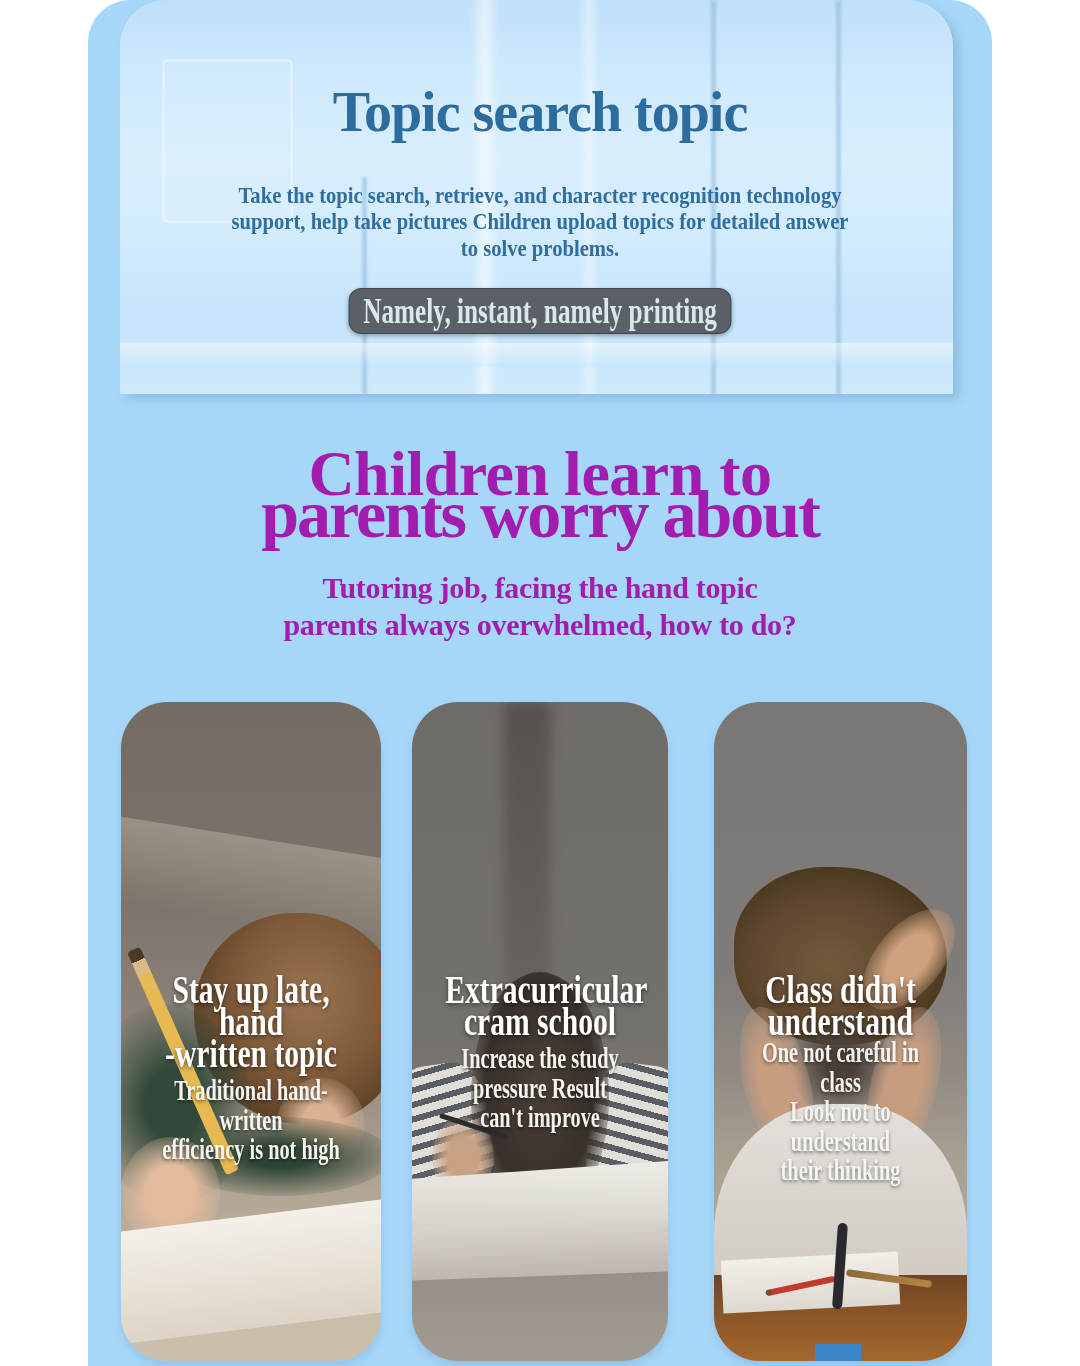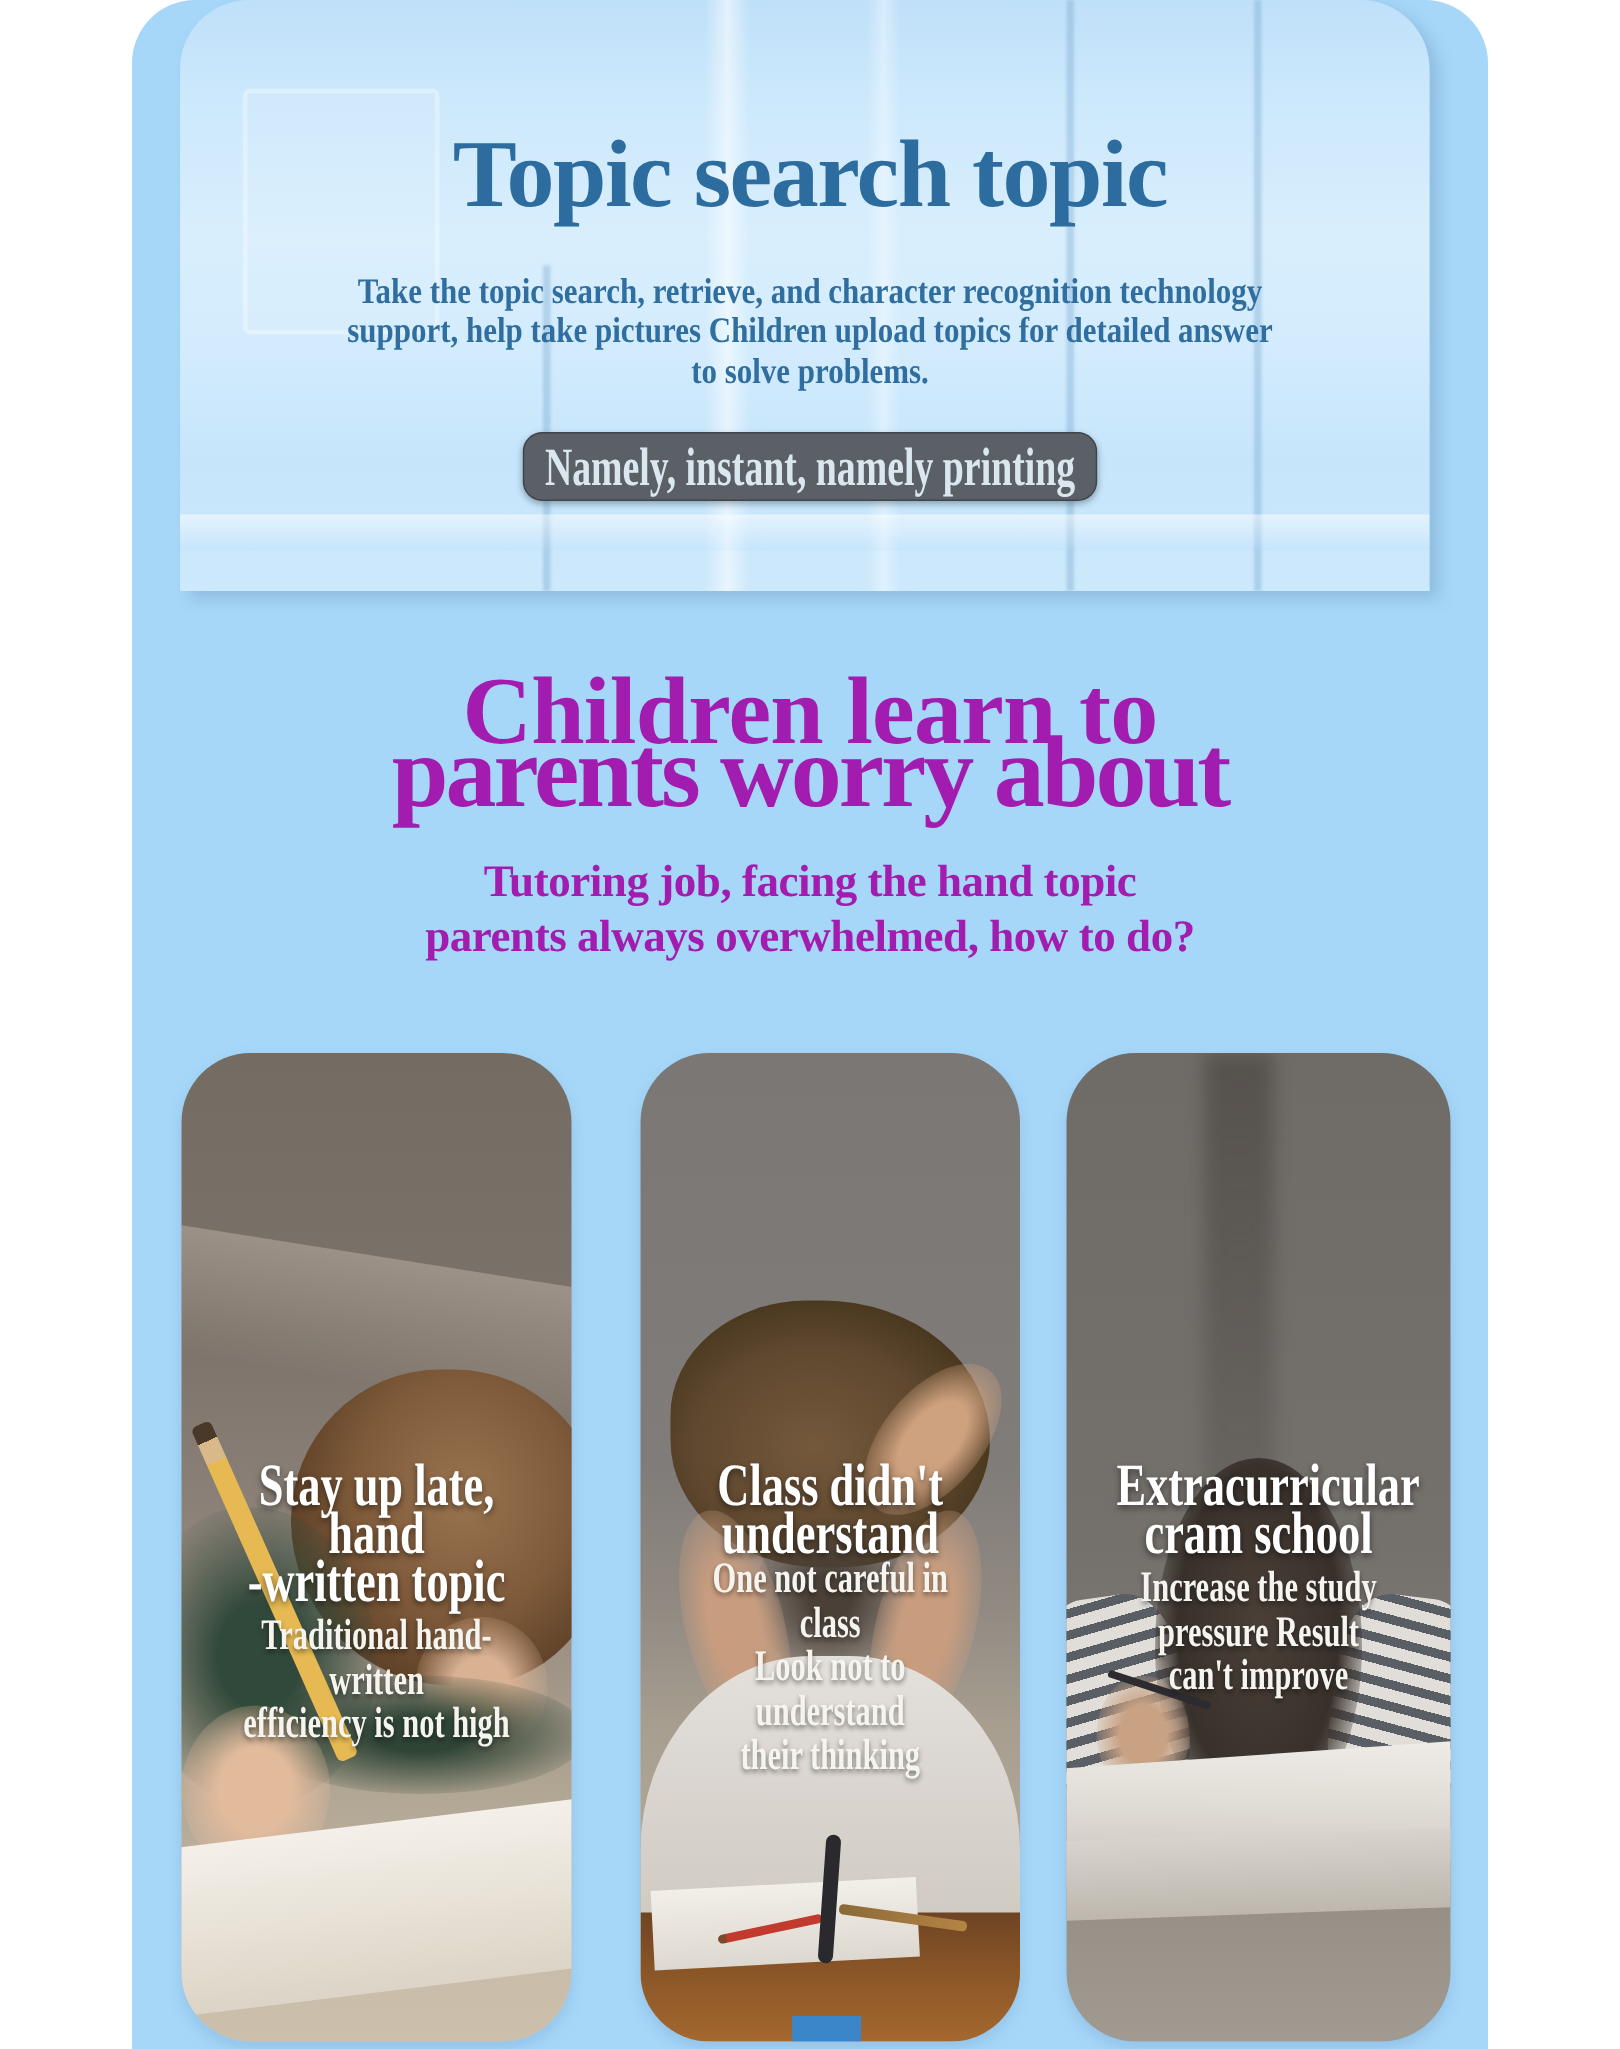--- a/index.html
+++ b/index.html
@@ -15,21 +15,21 @@
   .frame-box{position:absolute;left:5%;top:15%;width:15%;height:40%;
              border:3px solid rgba(255,255,255,.3);border-radius:5px;background:rgba(255,255,255,.08);}
   .streak{position:absolute;top:0;bottom:0;width:30px;
           background:linear-gradient(90deg,transparent,rgba(255,255,255,.55),transparent);}
   .s1{left:42%}.s2{left:55%;width:22px;opacity:.7}
   .fline{position:absolute;top:0;bottom:0;width:5px;background:rgba(118,166,206,.38);filter:blur(1px);}
   .f1{left:71%}.f2{left:86%}.f3{left:29%;top:45%}
   .hband{position:absolute;left:0;right:0;top:87%;height:24px;
          background:linear-gradient(180deg,rgba(255,255,255,.5),rgba(170,215,248,.15));}
   .hero-title{position:absolute;top:84px;left:0;width:100%;text-align:center;margin:0;
-              font-weight:bold;font-size:64px;line-height:1;letter-spacing:-1px;color:#2d6c9e;}
+              font-weight:bold;font-size:56px;line-height:1;letter-spacing:-1px;color:#2d6c9e;}
   .hero-desc{position:absolute;top:182px;left:0;width:100%;text-align:center;
              font-weight:bold;font-size:24px;line-height:1.1;color:#2f6e9f;
              transform:scaleX(.86);transform-origin:50% 0;}
   .hero-button{position:absolute;top:288px;left:50%;transform:translateX(-50%);
                width:381px;height:44px;border-radius:13px;background:#5a6065;
                border:1px solid rgba(40,48,54,.55);box-shadow:0 2px 4px rgba(60,80,95,.45);
                display:flex;align-items:center;justify-content:center;cursor:pointer;}
   .hero-button span{white-space:nowrap;font-weight:bold;font-size:36px;color:#dbe7ef;
                     transform:scaleX(.70);transform-origin:50% 50%;}
   
@@ -163,20 +163,44 @@
           <div>Stay up late, hand</div>
           <div>-written topic</div>
         </div>
         <div class="card-sub">
           <div>Traditional hand-written</div>
           <div>efficiency is not high</div>
         </div>
       </div>
     </article>
 
+    <article class="card card2">
+      <div class="photo">
+        <div class="c2-stripe"></div>
+        <div class="c2-shirt-l"></div>
+        <div class="c2-shirt-r"></div>
+        <div class="c2-head"></div>
+        <div class="c2-hand"></div>
+        <div class="c2-pen"></div>
+        <div class="c2-papers"></div>
+        <div class="c2-papers2"></div>
+      </div>
+      <div class="card-text">
+        <div class="card-title">
+          <div>Extracurricular</div>
+          <div>cram school</div>
+        </div>
+        <div class="card-sub">
+          <div>Increase the study</div>
+          <div>pressure Result</div>
+          <div>can't improve</div>
+        </div>
+      </div>
+    </article>
+
     <article class="card card3">
       <div class="photo">
         <div class="c3-hair"></div>
         <div class="c3-hand-top"></div>
         <div class="c3-shadowface"></div>
         <div class="c3-hand-l"></div>
         <div class="c3-hand-r"></div>
         <div class="c3-shirt"></div>
         <div class="c3-desk"></div>
         <div class="c3-notebook"></div>
@@ -191,38 +215,14 @@
           <div>understand</div>
         </div>
         <div class="card-sub">
           <div>One not careful in class</div>
           <div>Look not to understand</div>
           <div>their thinking</div>
         </div>
       </div>
     </article>
 
-    <article class="card card2">
-      <div class="photo">
-        <div class="c2-stripe"></div>
-        <div class="c2-shirt-l"></div>
-        <div class="c2-shirt-r"></div>
-        <div class="c2-head"></div>
-        <div class="c2-hand"></div>
-        <div class="c2-pen"></div>
-        <div class="c2-papers"></div>
-        <div class="c2-papers2"></div>
-      </div>
-      <div class="card-text">
-        <div class="card-title">
-          <div>Extracurricular</div>
-          <div>cram school</div>
-        </div>
-        <div class="card-sub">
-          <div>Increase the study</div>
-          <div>pressure Result</div>
-          <div>can't improve</div>
-        </div>
-      </div>
-    </article>
-
   </div>
 </div>
 
 </body></html>

